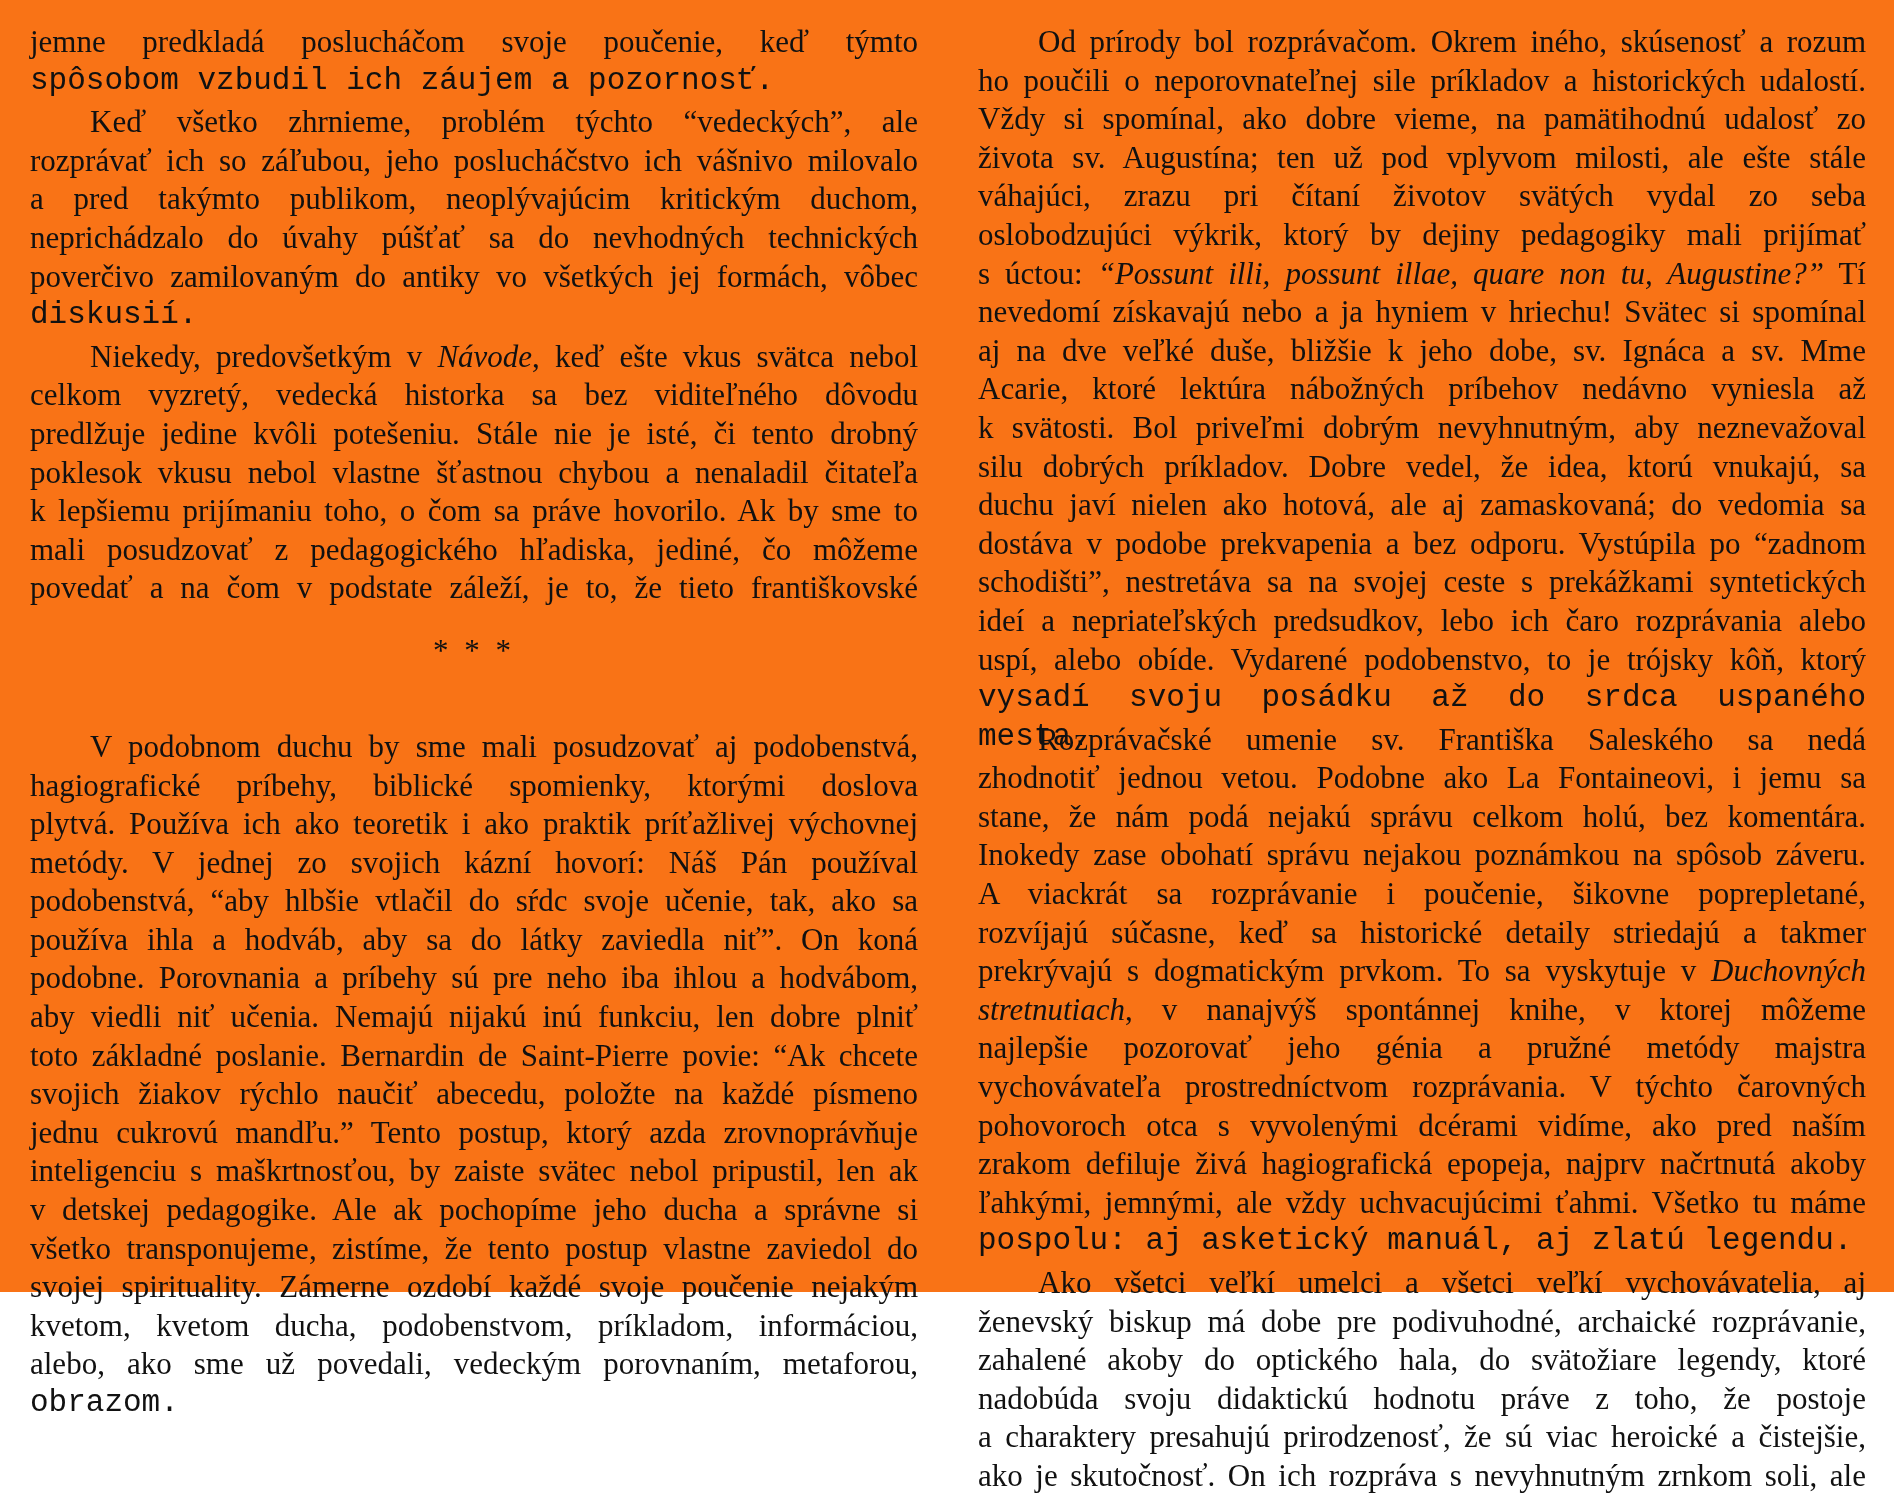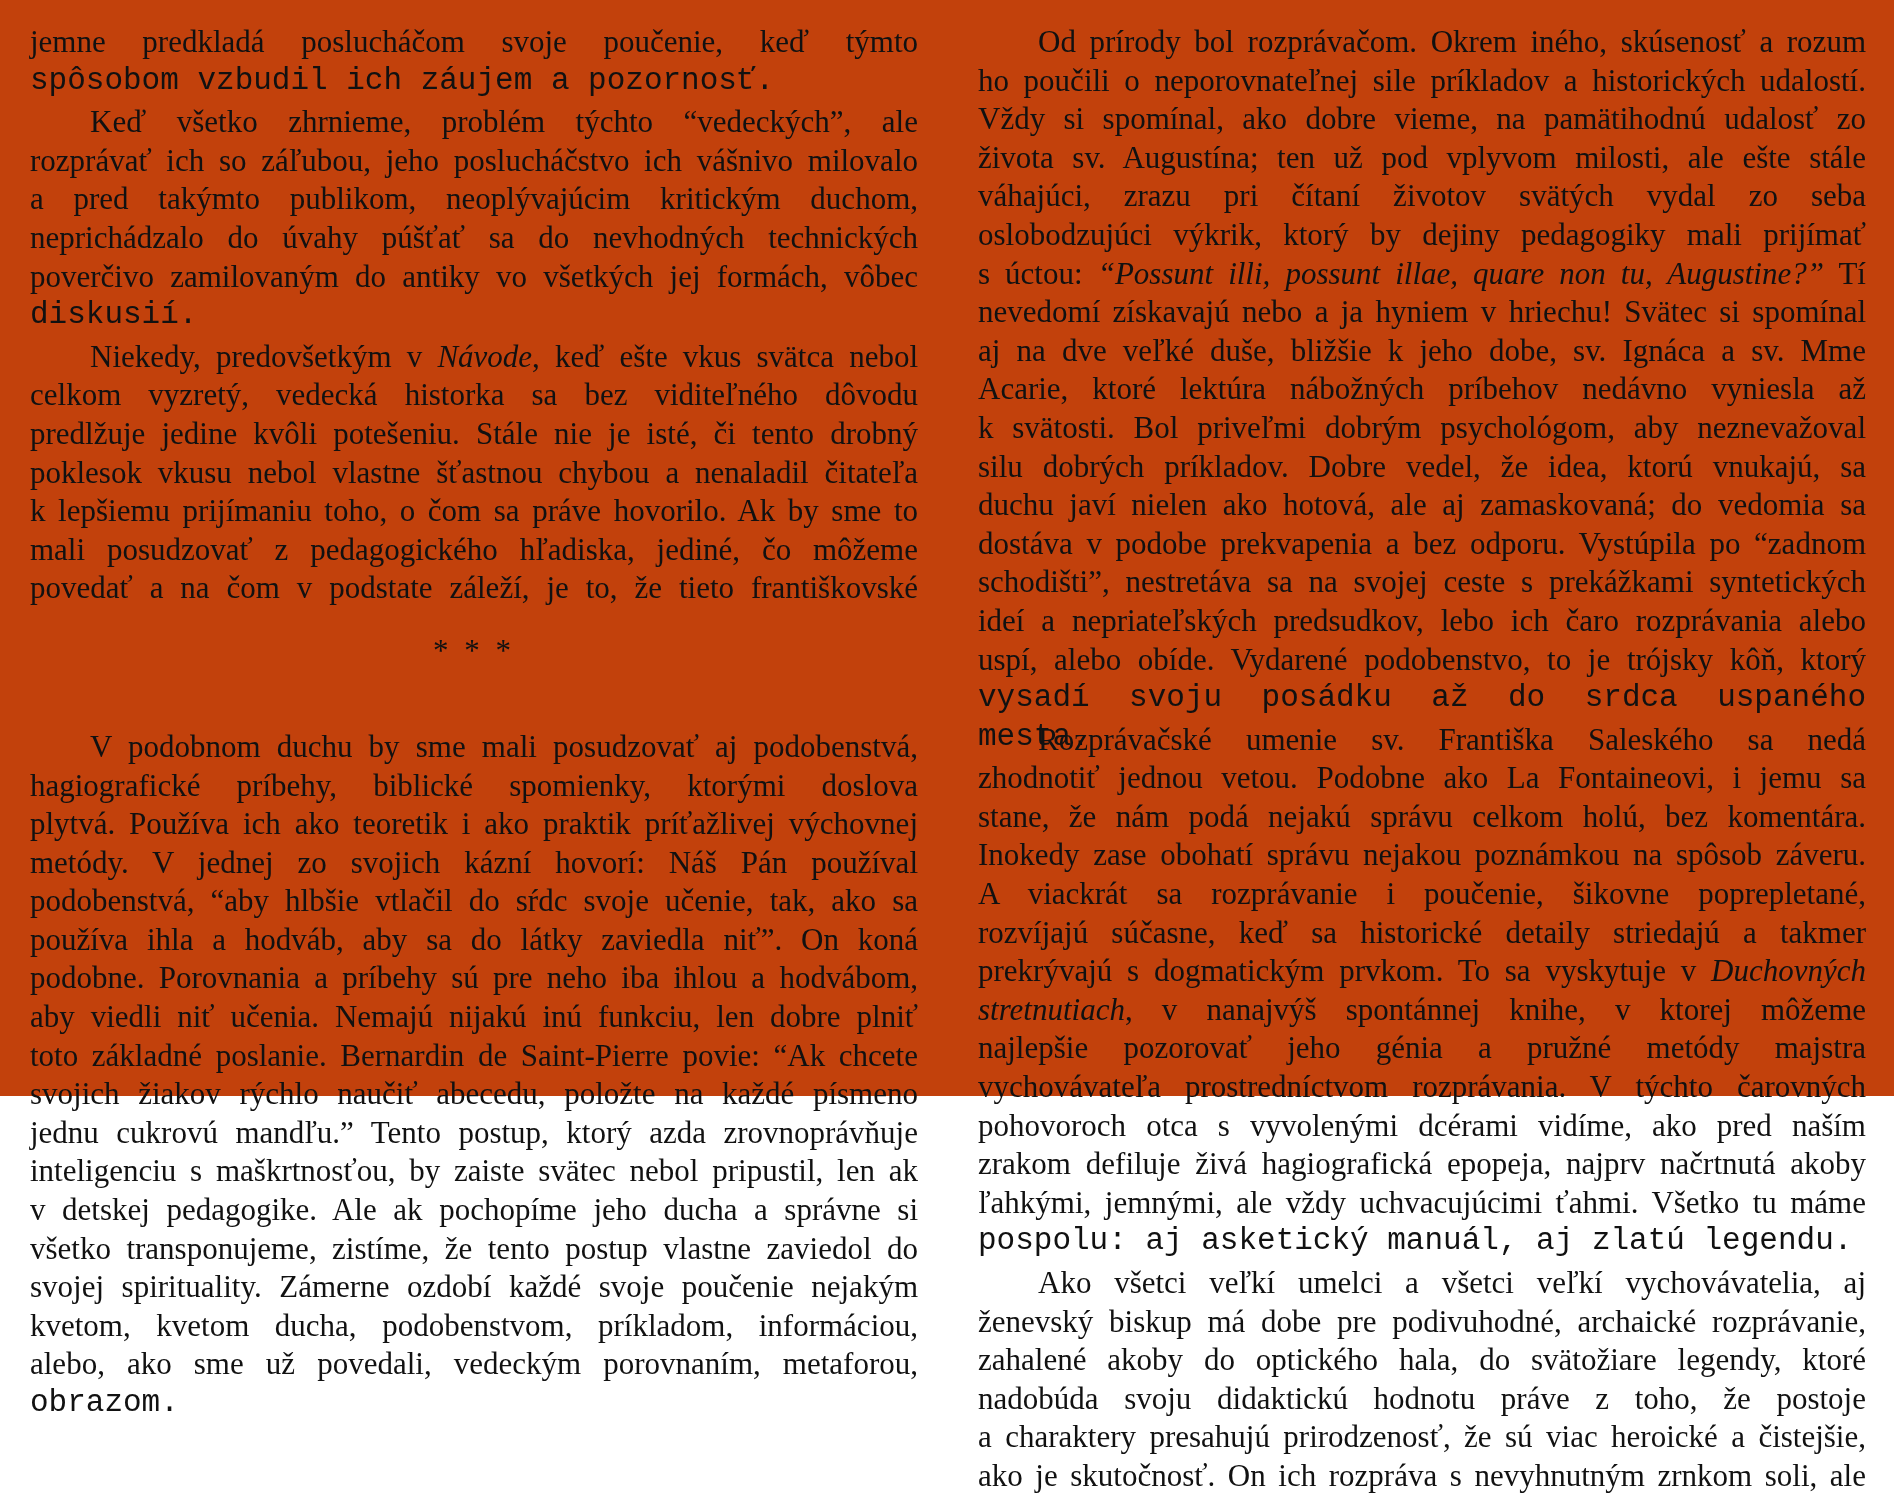--- a/index.html
+++ b/index.html
@@ -1,17 +1,17 @@
 <!DOCTYPE html>
 <html><head>
 <meta charset="utf-8">
 <style>
   html, body { margin: 0; padding: 0; background: #ffffff; }
   body { width: 1894px; height: 1500px; position: relative; overflow: hidden; }
-  .page { position: absolute; top: 0; left: 0; width: 1894px; height: 1096px; background: #c2410c; }
+  .page { position: absolute; top: 0; left: 0; width: 1894px; height: 1292px; background: #f97316; }
   .column {
     position: absolute; top: 23px;
     font-family: "Liberation Serif", "DejaVu Serif", serif;
     font-size: 31px; color: #111;
   }
   .col-left { left: 30px; width: 888px; }
   .col-right { left: 978px; width: 888px; }
   .para { margin: 0 0 3px 0; }
   .line {
     display: block; height: 38.6px; line-height: 38.6px;
@@ -174,21 +174,21 @@
           <span class="line">
             <span class="wrap">nevedomí získavajú nebo a ja hyniem v hriechu! Svätec si spomínal</span>
           </span>
           <span class="line">
             <span class="wrap">aj na dve veľké duše, bližšie k jeho dobe, sv. Ignáca a sv. Mme</span>
           </span>
           <span class="line">
             <span class="wrap">Acarie, ktoré lektúra nábožných príbehov nedávno vyniesla až</span>
           </span>
           <span class="line">
-            <span class="wrap">k svätosti. Bol priveľmi dobrým psychológom, aby neznevažoval</span>
+            <span class="wrap">k svätosti. Bol priveľmi dobrým nevyhnutným, aby neznevažoval</span>
           </span>
           <span class="line">
             <span class="wrap">silu dobrých príkladov. Dobre vedel, že idea, ktorú vnukajú, sa</span>
           </span>
           <span class="line">
             <span class="wrap">duchu javí nielen ako hotová, ale aj zamaskovaná; do vedomia sa</span>
           </span>
           <span class="line">
             <span class="wrap">dostáva v podobe prekvapenia a bez odporu. Vystúpila po “zadnom</span>
           </span>

